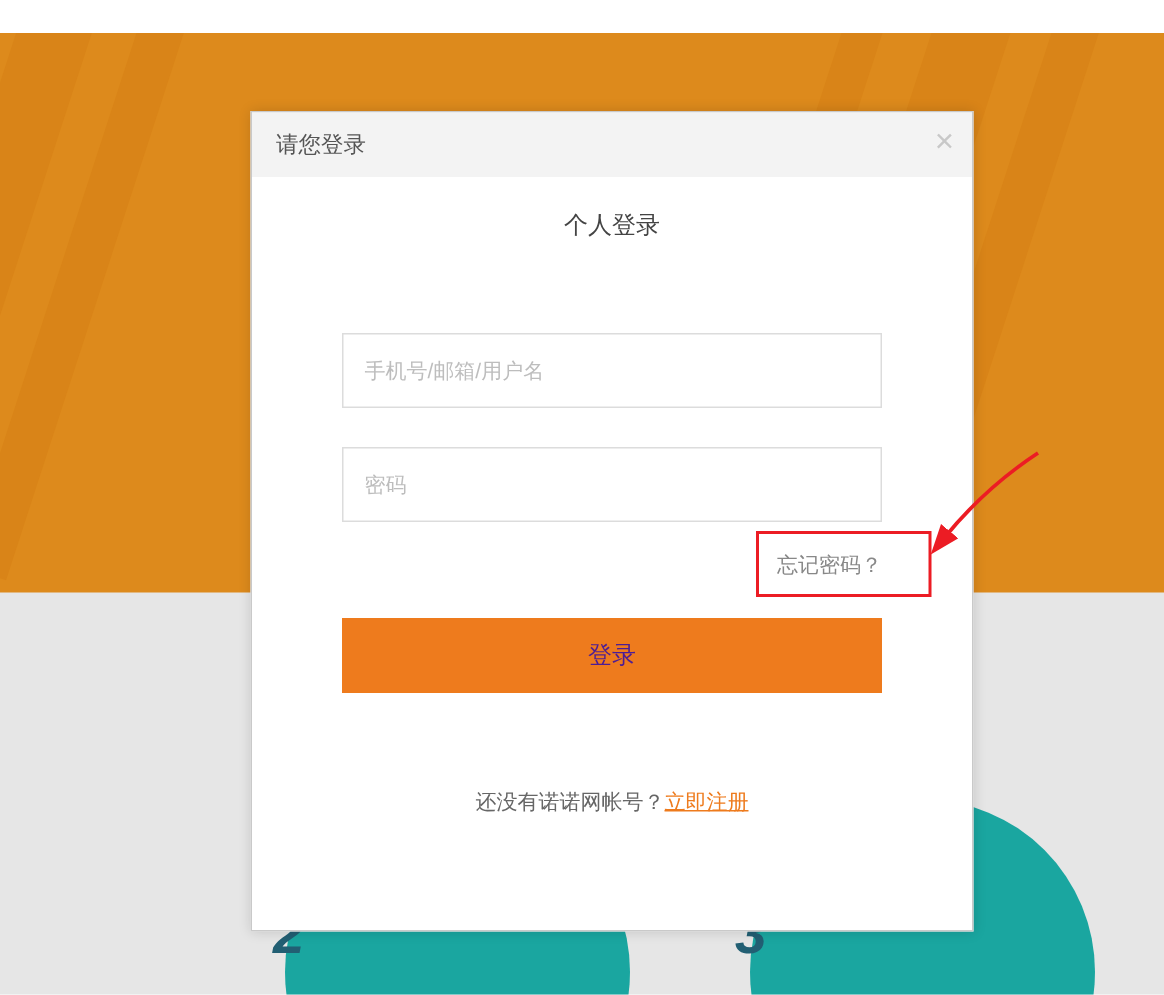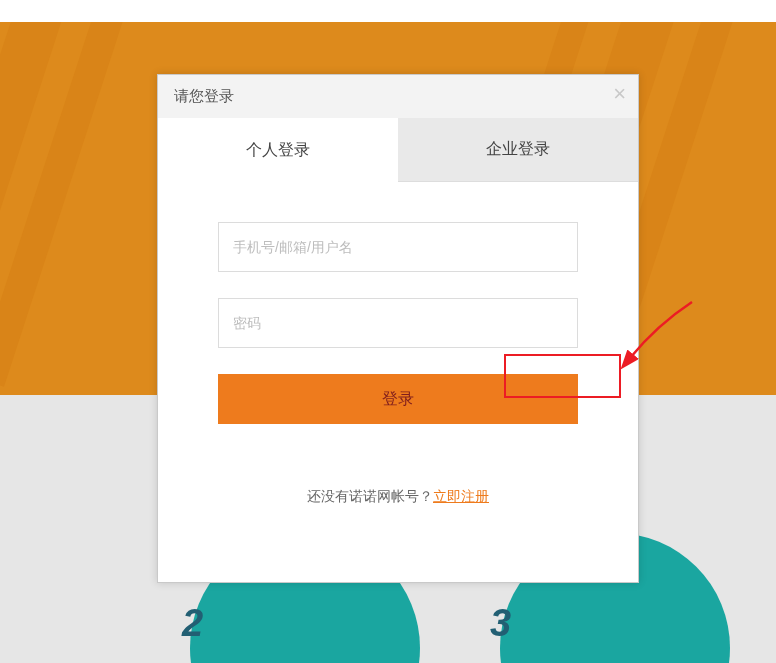--- a/index.html
+++ b/index.html
@@ -32,21 +32,21 @@
     }
     .stripe.s2 { top: -90px; left: 40px; width: 48px; height: 500px; }
     .stripe.s3 { top: -120px; left: 130px; width: 30px; height: 500px; }
     .stripe.r1 { top: -120px; left: 600px; width: 26px; height: 500px; }
     .stripe.r2 { top: -120px; left: 660px; width: 50px; height: 500px; }
     .stripe.r3 { top: -120px; left: 740px; width: 30px; height: 500px; }
 
     .modal {
       position: absolute;
       top: 74px;
-      left: 157px;
+      left: 167px;
       width: 482px;
       background: #fff;
       border: 1px solid #c9c9c9;
       box-shadow: 0 0 8px rgba(0,0,0,0.15);
     }
     .modal-header {
       background: #f3f3f3;
       padding: 12px 16px;
       font-size: 15px;
       color: #555;
@@ -103,21 +103,21 @@
     .forgot {
       color: #888;
       font-size: 14px;
       text-decoration: none;
       cursor: pointer;
     }
     .login-btn {
       width: 360px;
       height: 50px;
       background: #ee7b1d;
-      color: #7f1d1d;
+      color: #4c1d95;
       border: none;
       font-size: 16px;
       cursor: pointer;
     }
     .register-row {
       text-align: center;
       padding: 28px 0 46px;
       font-size: 14px;
       color: #666;
       margin-top: 36px;
@@ -184,25 +184,27 @@
 <div class="step-num n2">2</div>
 <div class="step-num n3">3</div>
 
 <div class="modal">
   <div class="modal-header">
     <span>请您登录</span>
     <span class="close-icon">×</span>
   </div>
   <div class="tabs">
     <div class="tab active">个人登录</div>
-    <div class="tab inactive">企业登录</div>
   </div>
   <div class="form-area">
     <input class="input" type="text" placeholder="手机号/邮箱/用户名" style="">
     <input class="input" type="password" placeholder="密码" style="">
+    <div class="forgot-row">
+      <a class="forgot">忘记密码？</a>
+    </div>
     <button class="login-btn">登录</button>
     <div class="register-row">
       <span>还没有诺诺网帐号？</span><a class="register-link">立即注册</a>
     </div>
   </div>
 </div>
 
 <div class="highlight-box"></div>
 <svg class="arrow-svg" width="90" height="80">
   <defs>

